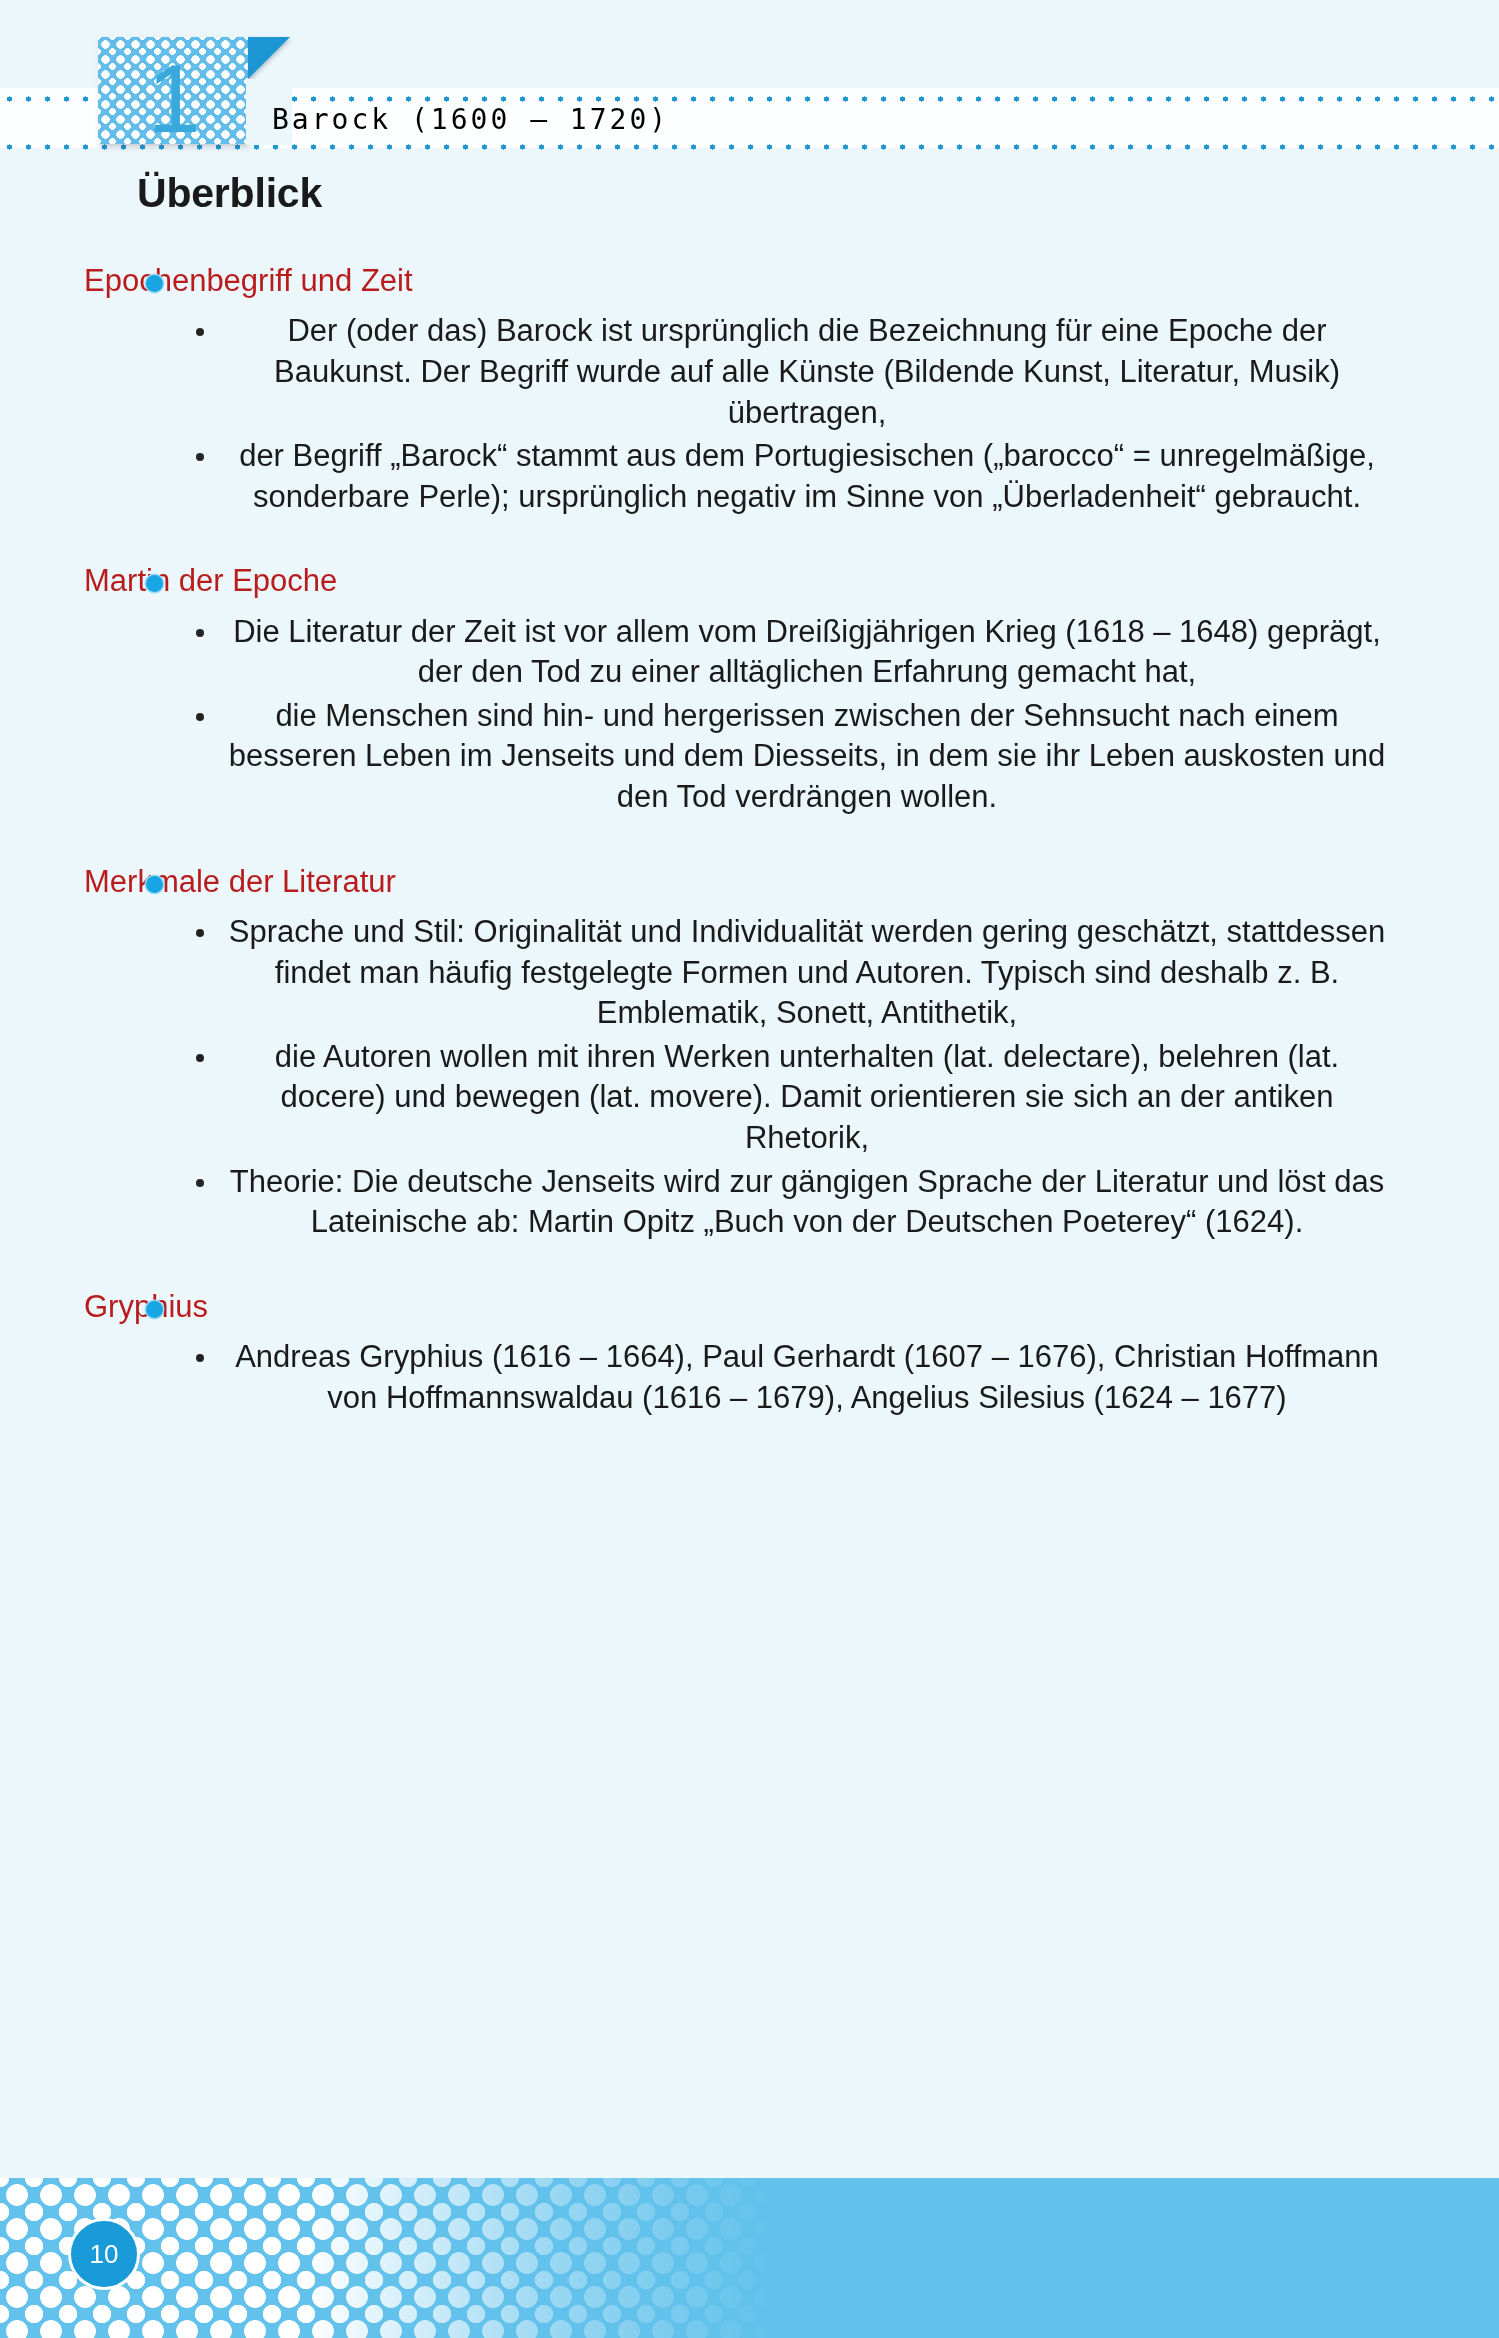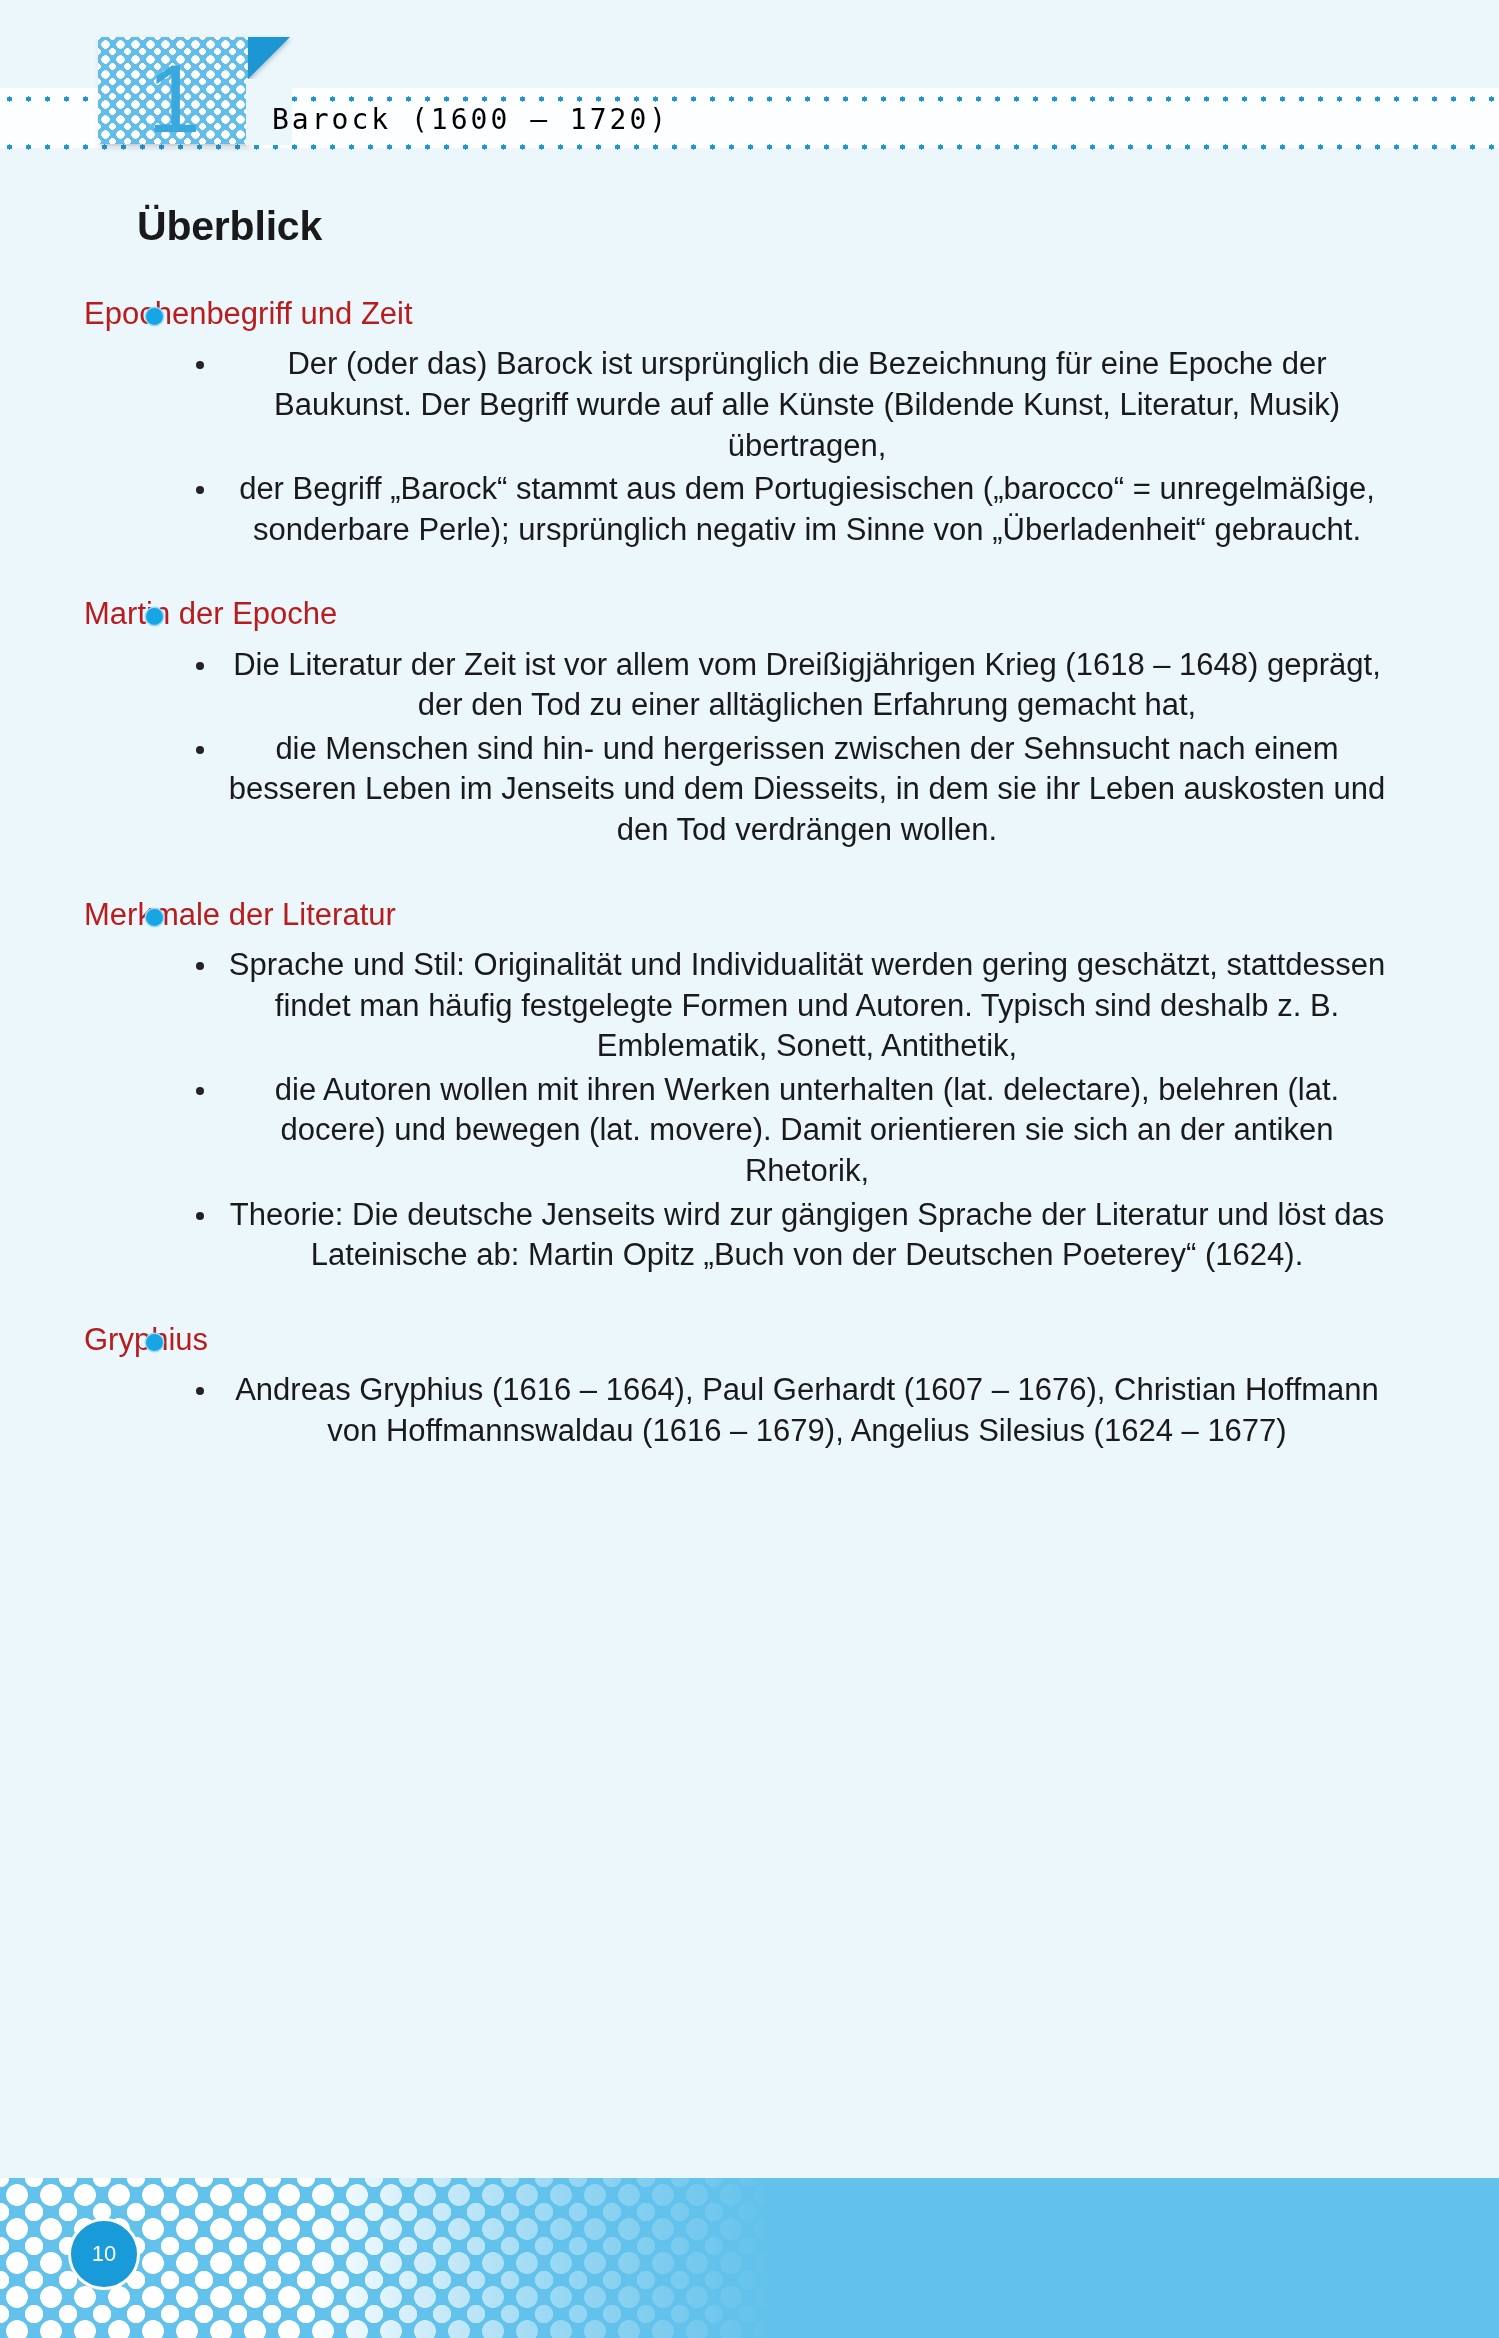--- a/index.html
+++ b/index.html
@@ -104,21 +104,20 @@
     color: #000000;
     white-space: nowrap;
   }
 
   
   .content {
     position: absolute;
     left: 0;
     top: 170px;
     width: 1499px;
-    margin-top: 33px;
   }
   h1.page-title {
     margin: 0;
     padding: 0 0 0 137px;
     font-size: 41px;
     font-weight: bold;
     color: #1a1a1a;
     letter-spacing: -0.2px;
   }
 
@@ -214,21 +213,21 @@
     width: 72px;
     height: 72px;
     border-radius: 50%;
     background: #189bd8;
     border: 3px solid #ffffff;
     box-sizing: border-box;
     display: flex;
     align-items: center;
     justify-content: center;
     color: #ffffff;
-    font-size: 22px;
+    font-size: 26px;
     z-index: 3;
   }
 </style>
 </head>
 <body>
 
 <div class="page">
 
   <div class="header-band"></div>
   <div class="header-rule top"></div>

